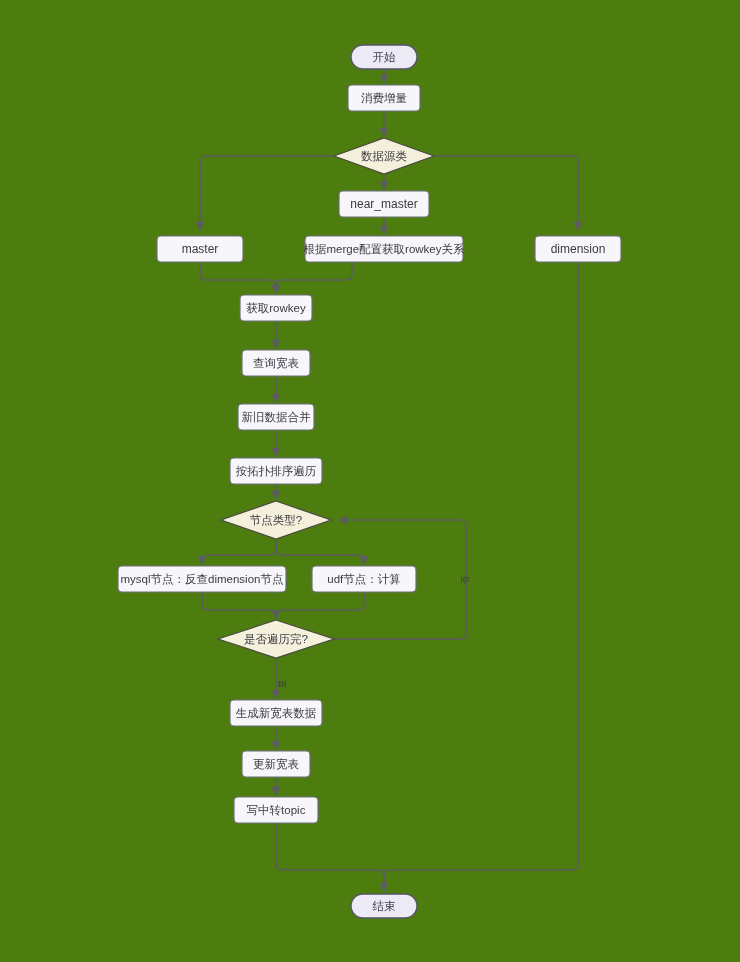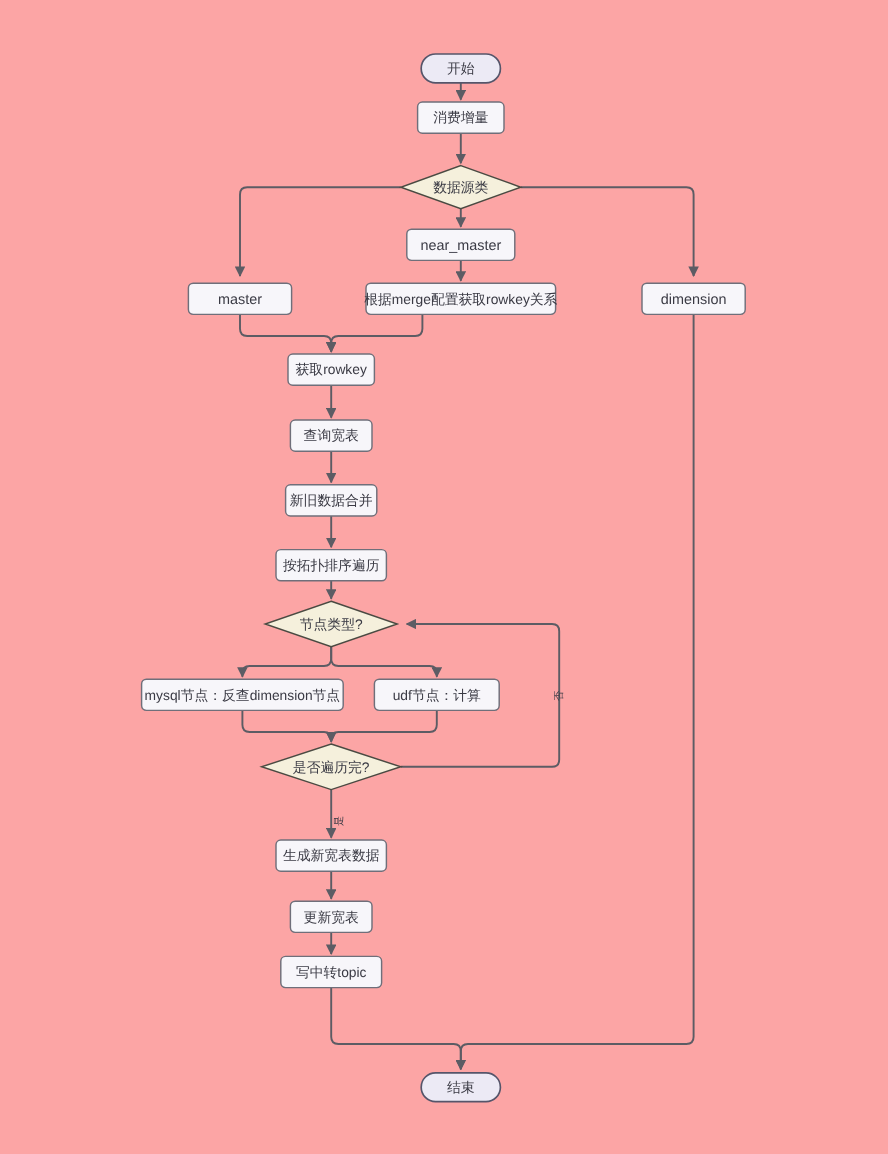--- a/index.html
+++ b/index.html
@@ -11,21 +11,21 @@
   body {
     width: 740px;
     height: 962px;
     font-family: "Liberation Sans", "DejaVu Sans", sans-serif;
     overflow: hidden;
   }
   #flow-root {
     position: relative;
     width: 740px;
     height: 962px;
-    background: #fca5a5;
+    background: #4d7c0f;
   }
   svg#flow-svg {
     position: absolute;
     top: 0;
     left: 0;
     width: 740px;
     height: 962px;
     display: block;
   }
   .node-rect {

